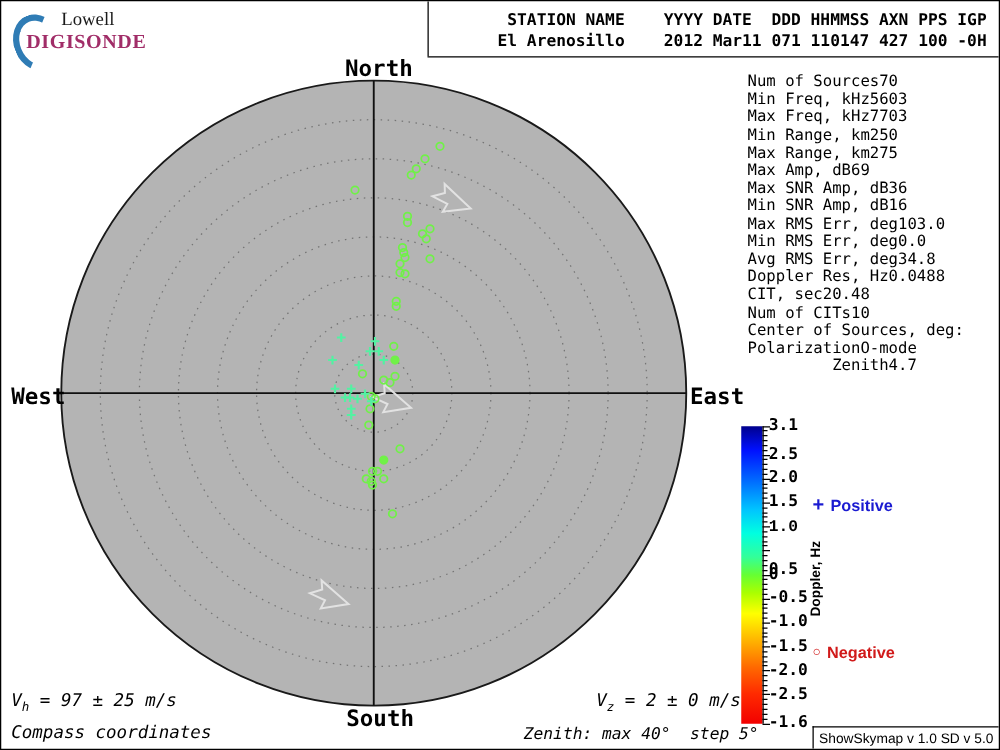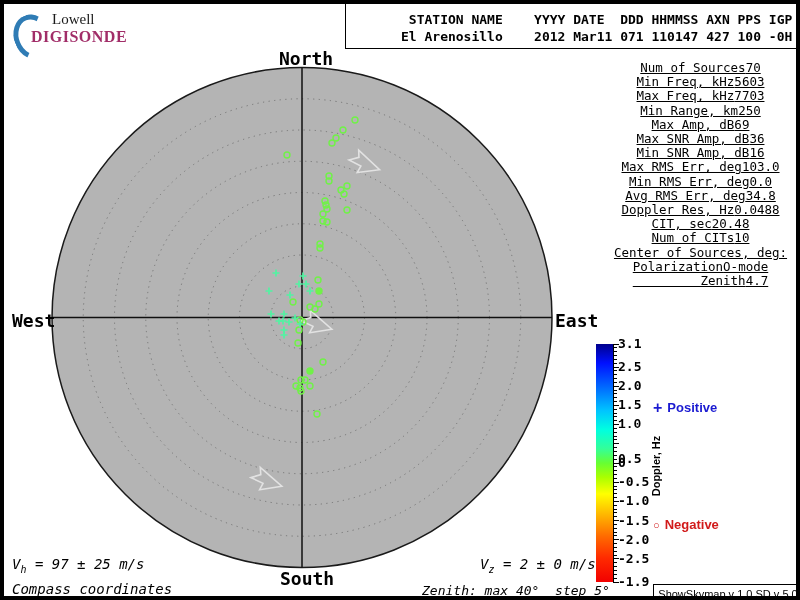--- a/index.html
+++ b/index.html
@@ -1,33 +1,33 @@
 <!DOCTYPE html>
 <html><head>
 <meta charset="utf-8">
 <style>
   html,body{margin:0;padding:0;background:#fff;}
-  .page{position:relative;width:800px;height:600px;box-sizing:border-box;border:4px solid #000000;
+  .page{position:relative;width:800px;height:600px;box-sizing:border-box;border:1px solid #000000;
         background:#fff;font-family:"DejaVu Sans Mono",monospace;overflow:hidden;}
   .abs{position:absolute;}
   
   .hdr-line{white-space:pre;font-weight:bold;font-size:13px;line-height:17px;color:#000;}
   .vline{width:1px;background:#000;}
   .hline{height:1px;background:#000;}
   
   .logo-arc{position:absolute;left:0;top:3px;width:28px;height:36px;border:5px solid transparent;
             border-left-color:#2f7cb5;border-top-color:#2f7cb5;border-radius:50%;transform:rotate(-22deg);}
   .logo-l1{margin-left:38px;font-family:"Liberation Serif",serif;font-size:15px;color:#1a1a1a;}
-  .logo-l2{margin-left:17px;font-family:"Liberation Serif",serif;font-weight:bold;font-size:16px;
+  .logo-l2{margin-left:10px;font-family:"Liberation Serif",serif;font-weight:bold;font-size:16px;
            letter-spacing:.5px;color:#a12d68;}
   
   .compass{font-weight:bold;font-size:18px;color:#000;}
   
   #stats{width:199px;font-size:12.5px;line-height:14.2px;color:#000;}
-  .stat-row{display:flex;justify-content:center;white-space:pre;text-decoration:underline;}
+  .stat-row{display:flex;justify-content:flex-start;white-space:pre;}
   
   #cbar{width:17px;height:238px;border-right:1px solid #000;}
   .cbar-tick{position:absolute;height:1px;background:#000;left:0;}
   .cbar-tick.major{width:6px;}
   .cbar-tick.minor{width:3.5px;}
   .cbar-label{position:absolute;left:5px;transform:translateY(-54%);font-weight:bold;font-size:13px;white-space:pre;}
   .cbar-title{width:120px;height:14px;text-align:center;transform:rotate(-90deg);
               font-family:"Liberation Sans",sans-serif;font-weight:bold;font-size:11px;}
   
   .legend{display:flex;align-items:center;gap:5px;font-family:"Liberation Sans",sans-serif;
@@ -133,20 +133,21 @@
   <div class="abs compass" style="left:275px;top:44px">North</div>
   <div class="abs compass" style="left:276px;top:564px">South</div>
   <div class="abs compass" style="left:8px;top:306px">West</div>
   <div class="abs compass" style="left:551px;top:306px">East</div>
 
   <div id="stats" class="abs" style="left:597px;top:57px">
       <div class="stat-row"><span>Num of Sources</span><span>70</span></div>
       <div class="stat-row"><span>Min Freq, kHz</span><span>5603</span></div>
       <div class="stat-row"><span>Max Freq, kHz</span><span>7703</span></div>
       <div class="stat-row"><span>Min Range, km</span><span>250</span></div>
+      <div class="stat-row"><span>Max Range, km</span><span>275</span></div>
       <div class="stat-row"><span>Max Amp, dB</span><span>69</span></div>
       <div class="stat-row"><span>Max SNR Amp, dB</span><span>36</span></div>
       <div class="stat-row"><span>Min SNR Amp, dB</span><span>16</span></div>
       <div class="stat-row"><span>Max RMS Err, deg</span><span>103.0</span></div>
       <div class="stat-row"><span>Min RMS Err, deg</span><span>0.0</span></div>
       <div class="stat-row"><span>Avg RMS Err, deg</span><span>34.8</span></div>
       <div class="stat-row"><span>Doppler Res, Hz</span><span>0.0488</span></div>
       <div class="stat-row"><span>CIT, sec</span><span>20.48</span></div>
       <div class="stat-row"><span>Num of CITs</span><span>10</span></div>
       <div class="stat-row"><span>Center of Sources, deg:</span><span></span></div>
@@ -174,21 +175,21 @@
       <div class="cbar-label" style="top: 138.194px;">-0.5</div>
       <div class="cbar-tick major" style="top: 156.887px;"></div>
       <div class="cbar-label" style="top: 157.387px;">-1.0</div>
       <div class="cbar-tick major" style="top: 176.081px;"></div>
       <div class="cbar-label" style="top: 176.581px;">-1.5</div>
       <div class="cbar-tick major" style="top: 195.274px;"></div>
       <div class="cbar-label" style="top: 195.774px;">-2.0</div>
       <div class="cbar-tick major" style="top: 214.468px;"></div>
       <div class="cbar-label" style="top: 214.968px;">-2.5</div>
       <div class="cbar-tick major" style="top: 237.5px;"></div>
-      <div class="cbar-label" style="top: 238px;">-1.9</div>
+      <div class="cbar-label" style="top: 238px;">-1.6</div>
       <div class="cbar-tick minor" style="top: 233.661px;"></div>
       <div class="cbar-tick minor" style="top: 229.823px;"></div>
       <div class="cbar-tick minor" style="top: 225.984px;"></div>
       <div class="cbar-tick minor" style="top: 222.145px;"></div>
       <div class="cbar-tick minor" style="top: 218.306px;"></div>
       <div class="cbar-tick minor" style="top: 210.629px;"></div>
       <div class="cbar-tick minor" style="top: 206.79px;"></div>
       <div class="cbar-tick minor" style="top: 202.952px;"></div>
       <div class="cbar-tick minor" style="top: 199.113px;"></div>
       <div class="cbar-tick minor" style="top: 191.435px;"></div>

